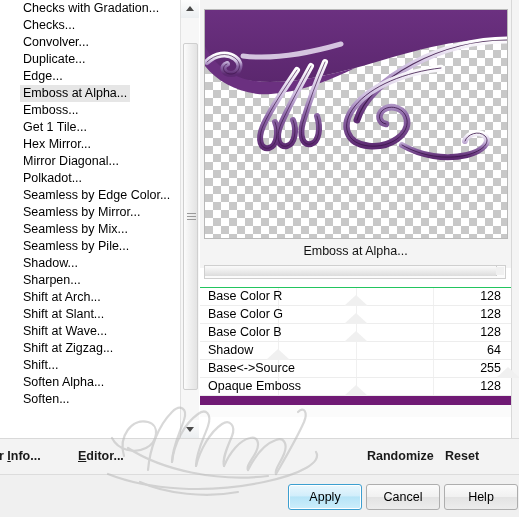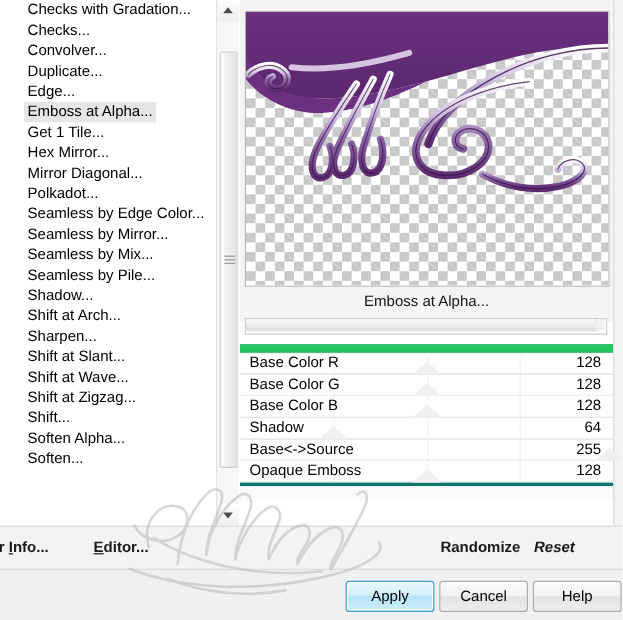--- a/index.html
+++ b/index.html
@@ -89,21 +89,21 @@
     border-right:1px solid #cdcdcd;
   }
   #hscroll-arrow{
     position:absolute;right:1px;top:1px;width:8px;height:8px;
     background:#f0f0f0;
   }
 
   
   #params{
     position:absolute;left:200px;top:287px;width:311px;height:118px;
-    background:#0f766e;border-top:7px solid #22c55e;text-decoration:underline;
+    background:#701a75;border-top:1px solid #22c55e;text-decoration:underline;
   }
   .param-row{
     position:relative;height:17px;
     border-bottom:1px solid #ededed;
     background:#ffffff;
   }
   .tick{position:absolute;top:0;width:1px;height:17px;background:#f0f0f0;}
   .param-label{
     position:absolute;left:8px;top:1px;
     font-size:12.5px;color:#000;white-space:nowrap;z-index:3;
@@ -134,21 +134,21 @@
     background:#f3f3f3;border-top:1px solid #d9d9d9;
   }
   .link{
     position:absolute;top:10px;font-size:12.5px;font-weight:bold;color:#1a1a1a;
     cursor:pointer;white-space:nowrap;
   }
   .link u{text-decoration:underline;}
   #link-info{left:-8px;}
   #link-editor{left:78px;}
   #link-randomize{left:340px;padding-left:27px;}
-  #link-reset{left:445px;font-style:italic;}
+  #link-reset{left:445px;}
 
   
   #button-bar{
     position:absolute;left:0;top:474px;width:519px;height:43px;
     background:#f0f0f0;border-top:1px solid #dcdcdc;
   }
   .dlg-btn{
     position:absolute;top:9px;height:24px;width:72px;
     font-size:12.5px;color:#000;
     display:flex;align-items:center;justify-content:center;
@@ -182,31 +182,32 @@
 
 <div id="root">
 
   <div id="filter-list">
       <div class="filter-item"><span>Checks with Gradation...</span></div>
       <div class="filter-item"><span>Checks...</span></div>
       <div class="filter-item"><span>Convolver...</span></div>
       <div class="filter-item"><span>Duplicate...</span></div>
       <div class="filter-item"><span>Edge...</span></div>
       <div class="filter-item selected"><span>Emboss at Alpha...</span></div>
+      <div class="filter-item"><span>Emboss...</span></div>
       <div class="filter-item"><span>Get 1 Tile...</span></div>
       <div class="filter-item"><span>Hex Mirror...</span></div>
       <div class="filter-item"><span>Mirror Diagonal...</span></div>
       <div class="filter-item"><span>Polkadot...</span></div>
       <div class="filter-item"><span>Seamless by Edge Color...</span></div>
       <div class="filter-item"><span>Seamless by Mirror...</span></div>
       <div class="filter-item"><span>Seamless by Mix...</span></div>
       <div class="filter-item"><span>Seamless by Pile...</span></div>
       <div class="filter-item"><span>Shadow...</span></div>
+      <div class="filter-item"><span>Sharpen...</span></div>
       <div class="filter-item"><span>Shift at Arch...</span></div>
-      <div class="filter-item"><span>Sharpen...</span></div>
       <div class="filter-item"><span>Shift at Slant...</span></div>
       <div class="filter-item"><span>Shift at Wave...</span></div>
       <div class="filter-item"><span>Shift at Zigzag...</span></div>
       <div class="filter-item"><span>Shift...</span></div>
       <div class="filter-item"><span>Soften Alpha...</span></div>
       <div class="filter-item"><span>Soften...</span></div>
     </div>
 
   <div id="list-scrollbar">
     <div class="sb-arrow up">

